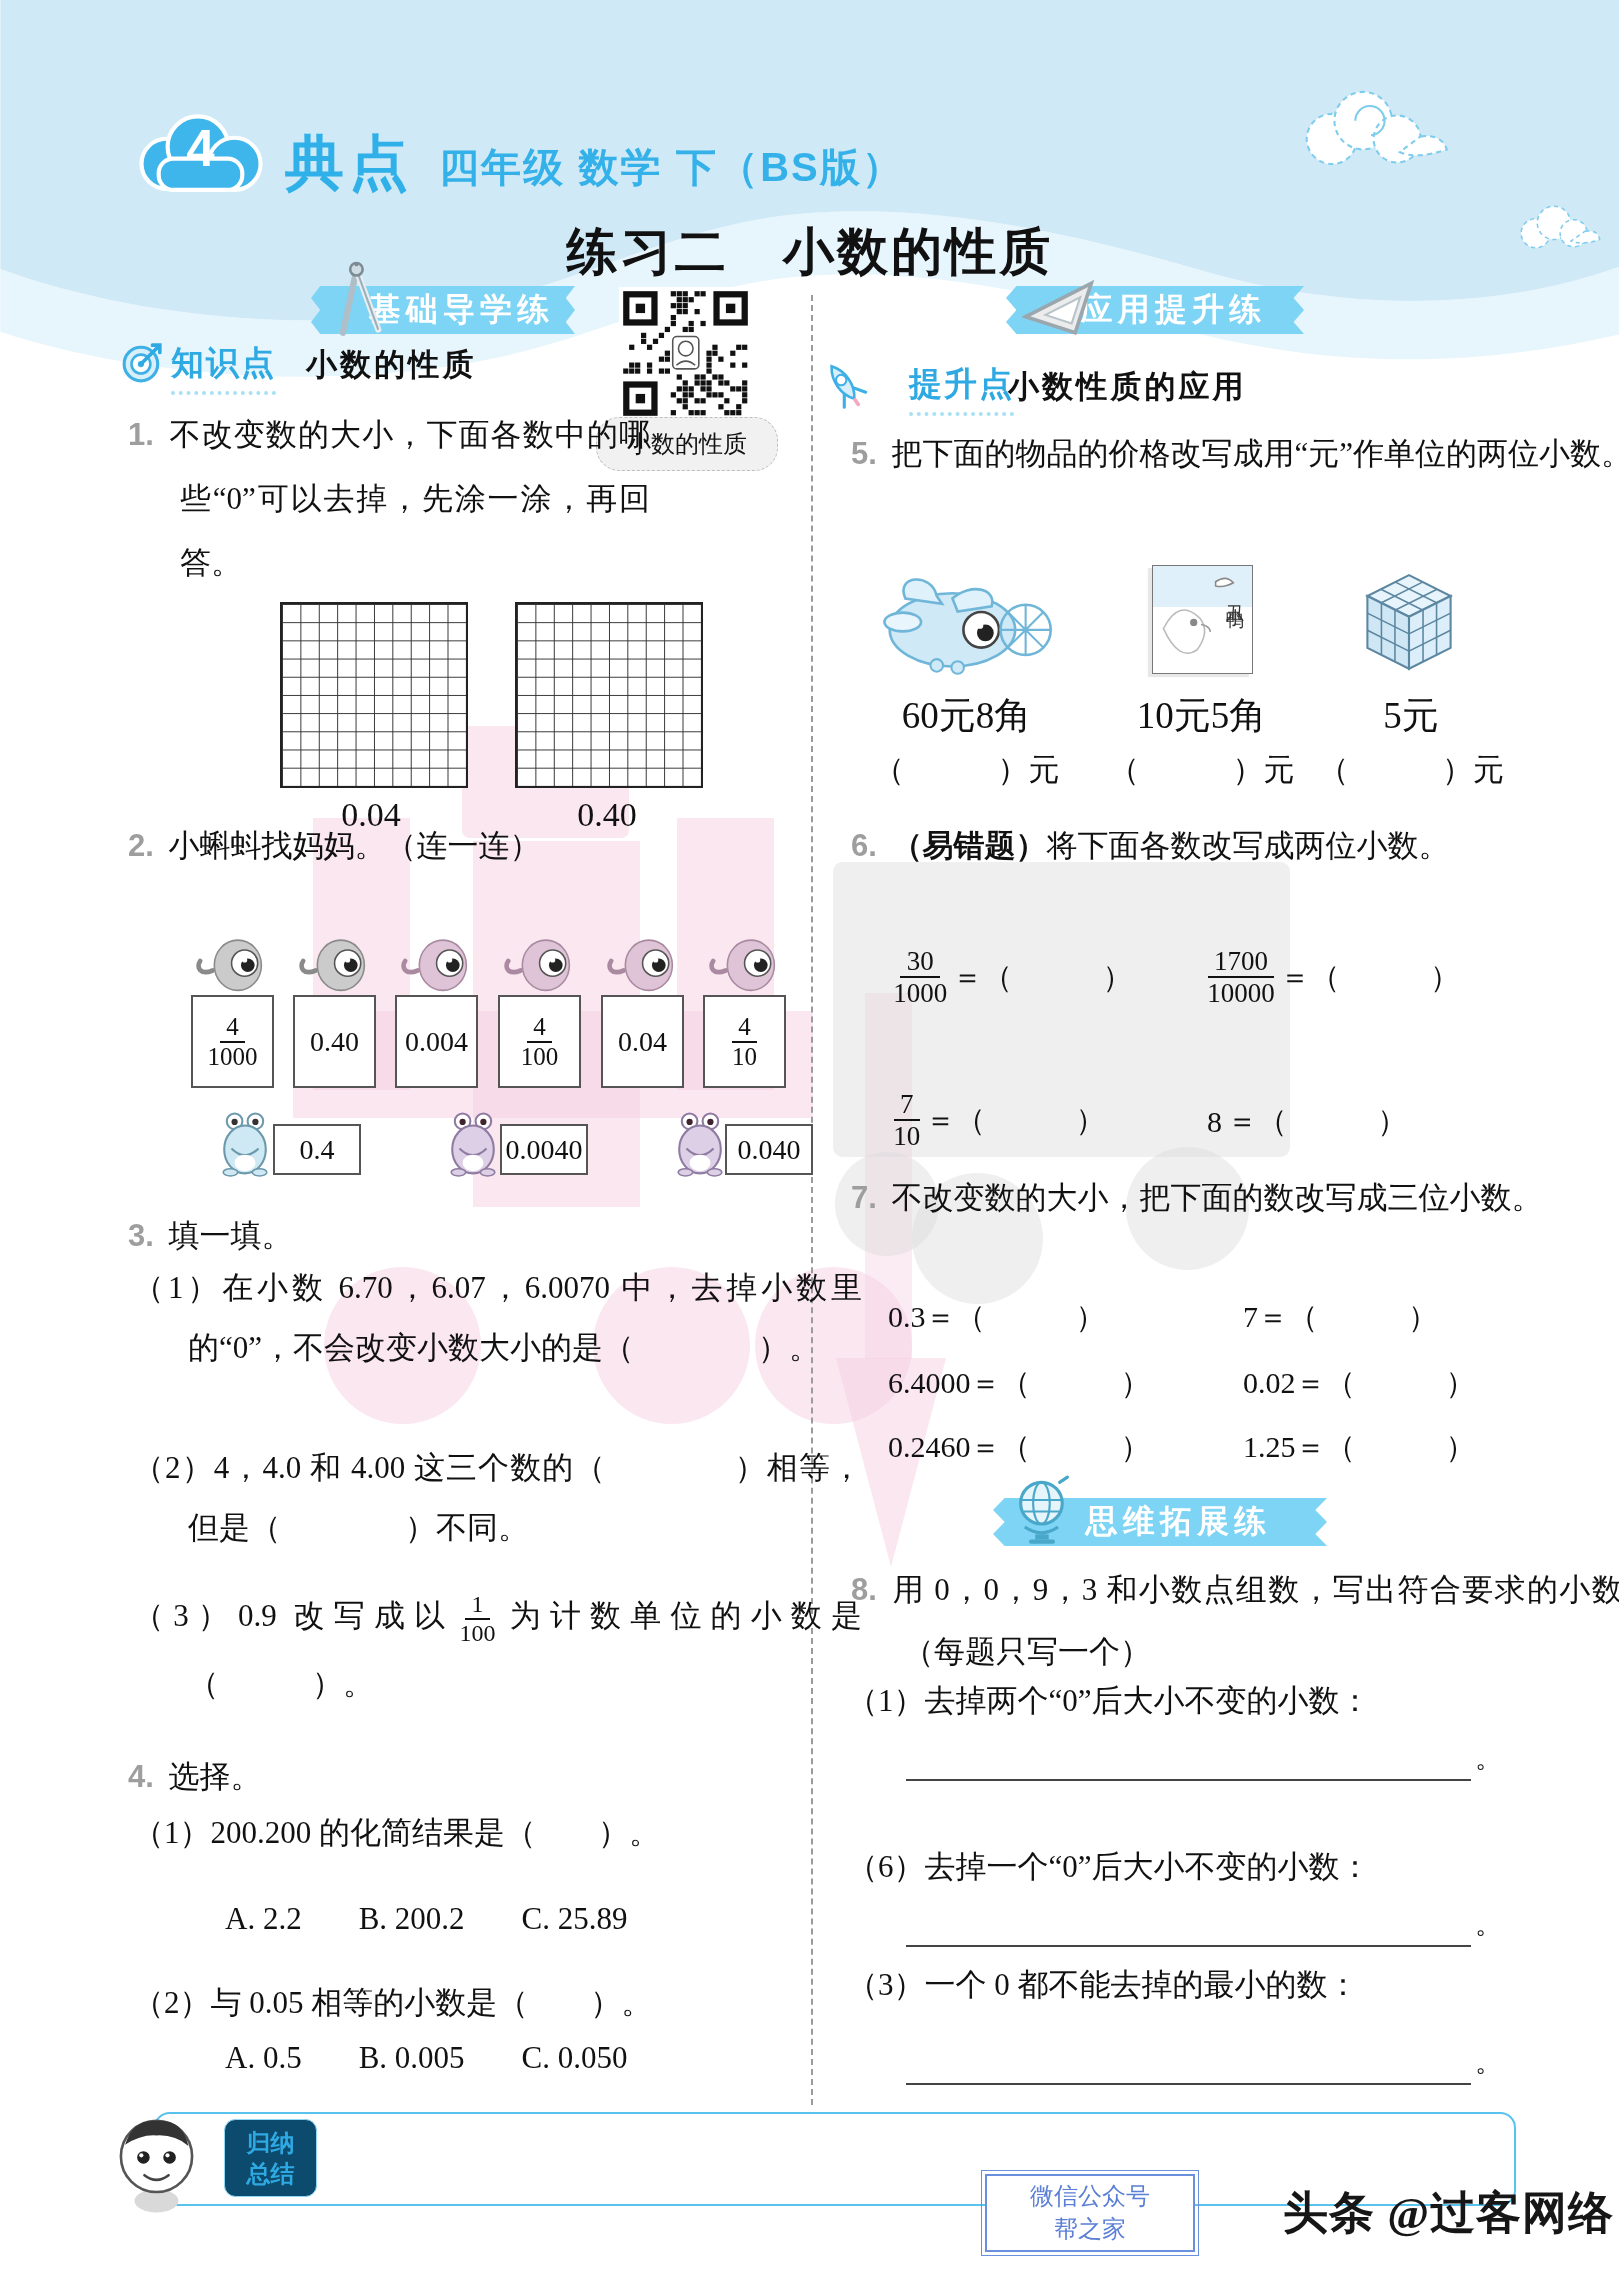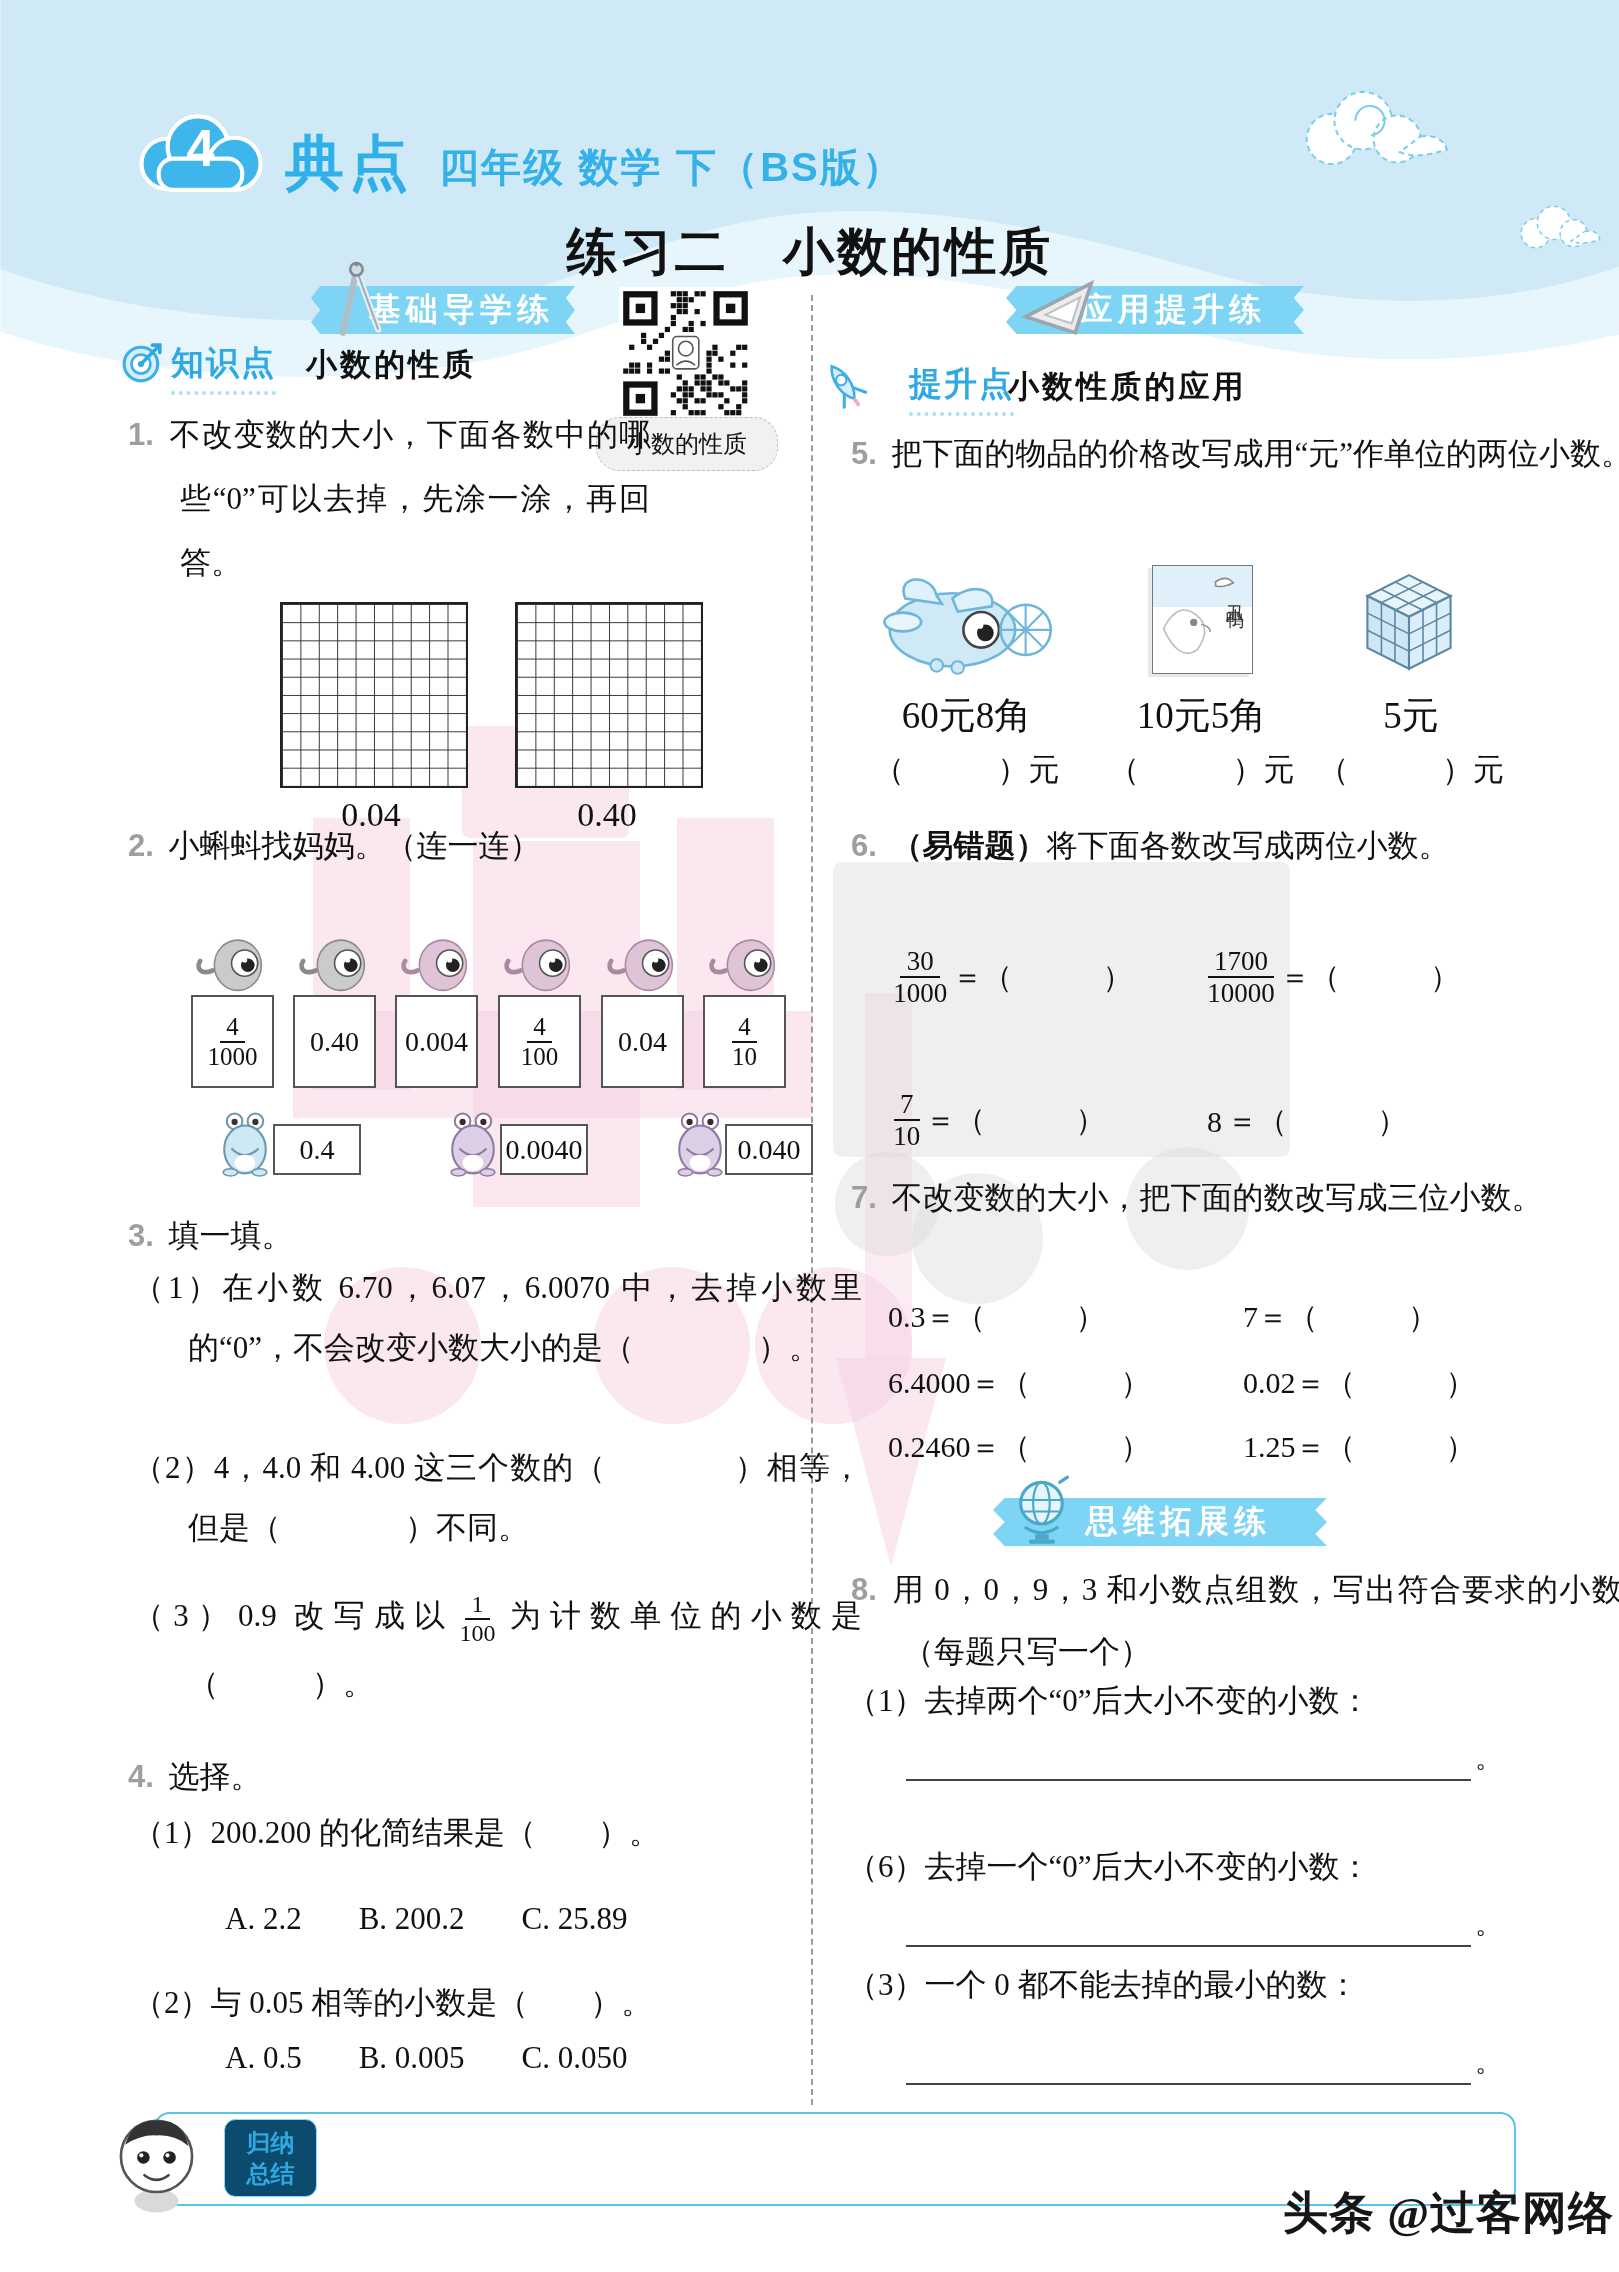--- a/index.html
+++ b/index.html
@@ -616,16 +616,20 @@
       <circle cx="110" cy="102" r="12" fill="#222"></circle>
     <circle cx="56" cy="98" r="4" fill="#fff"></circle>
       <circle cx="106" cy="98" r="4" fill="#fff"></circle>
     <path d="M62 136 q23 18 46 0" fill="none" stroke="#444" stroke-width="5" stroke-linecap="round"></path>
   </svg>
   <div class="abs sumtag">
     <span>归纳</span>
     <span>总结</span>
   </div>
 
+  <div class="abs wechat">
+    <span>微信公众号</span>
+    <span>帮之家</span>
+  </div>
   <div class="abs toutiao">头条 @过客网络</div>
 
 </div>
 
 
 </body></html>

